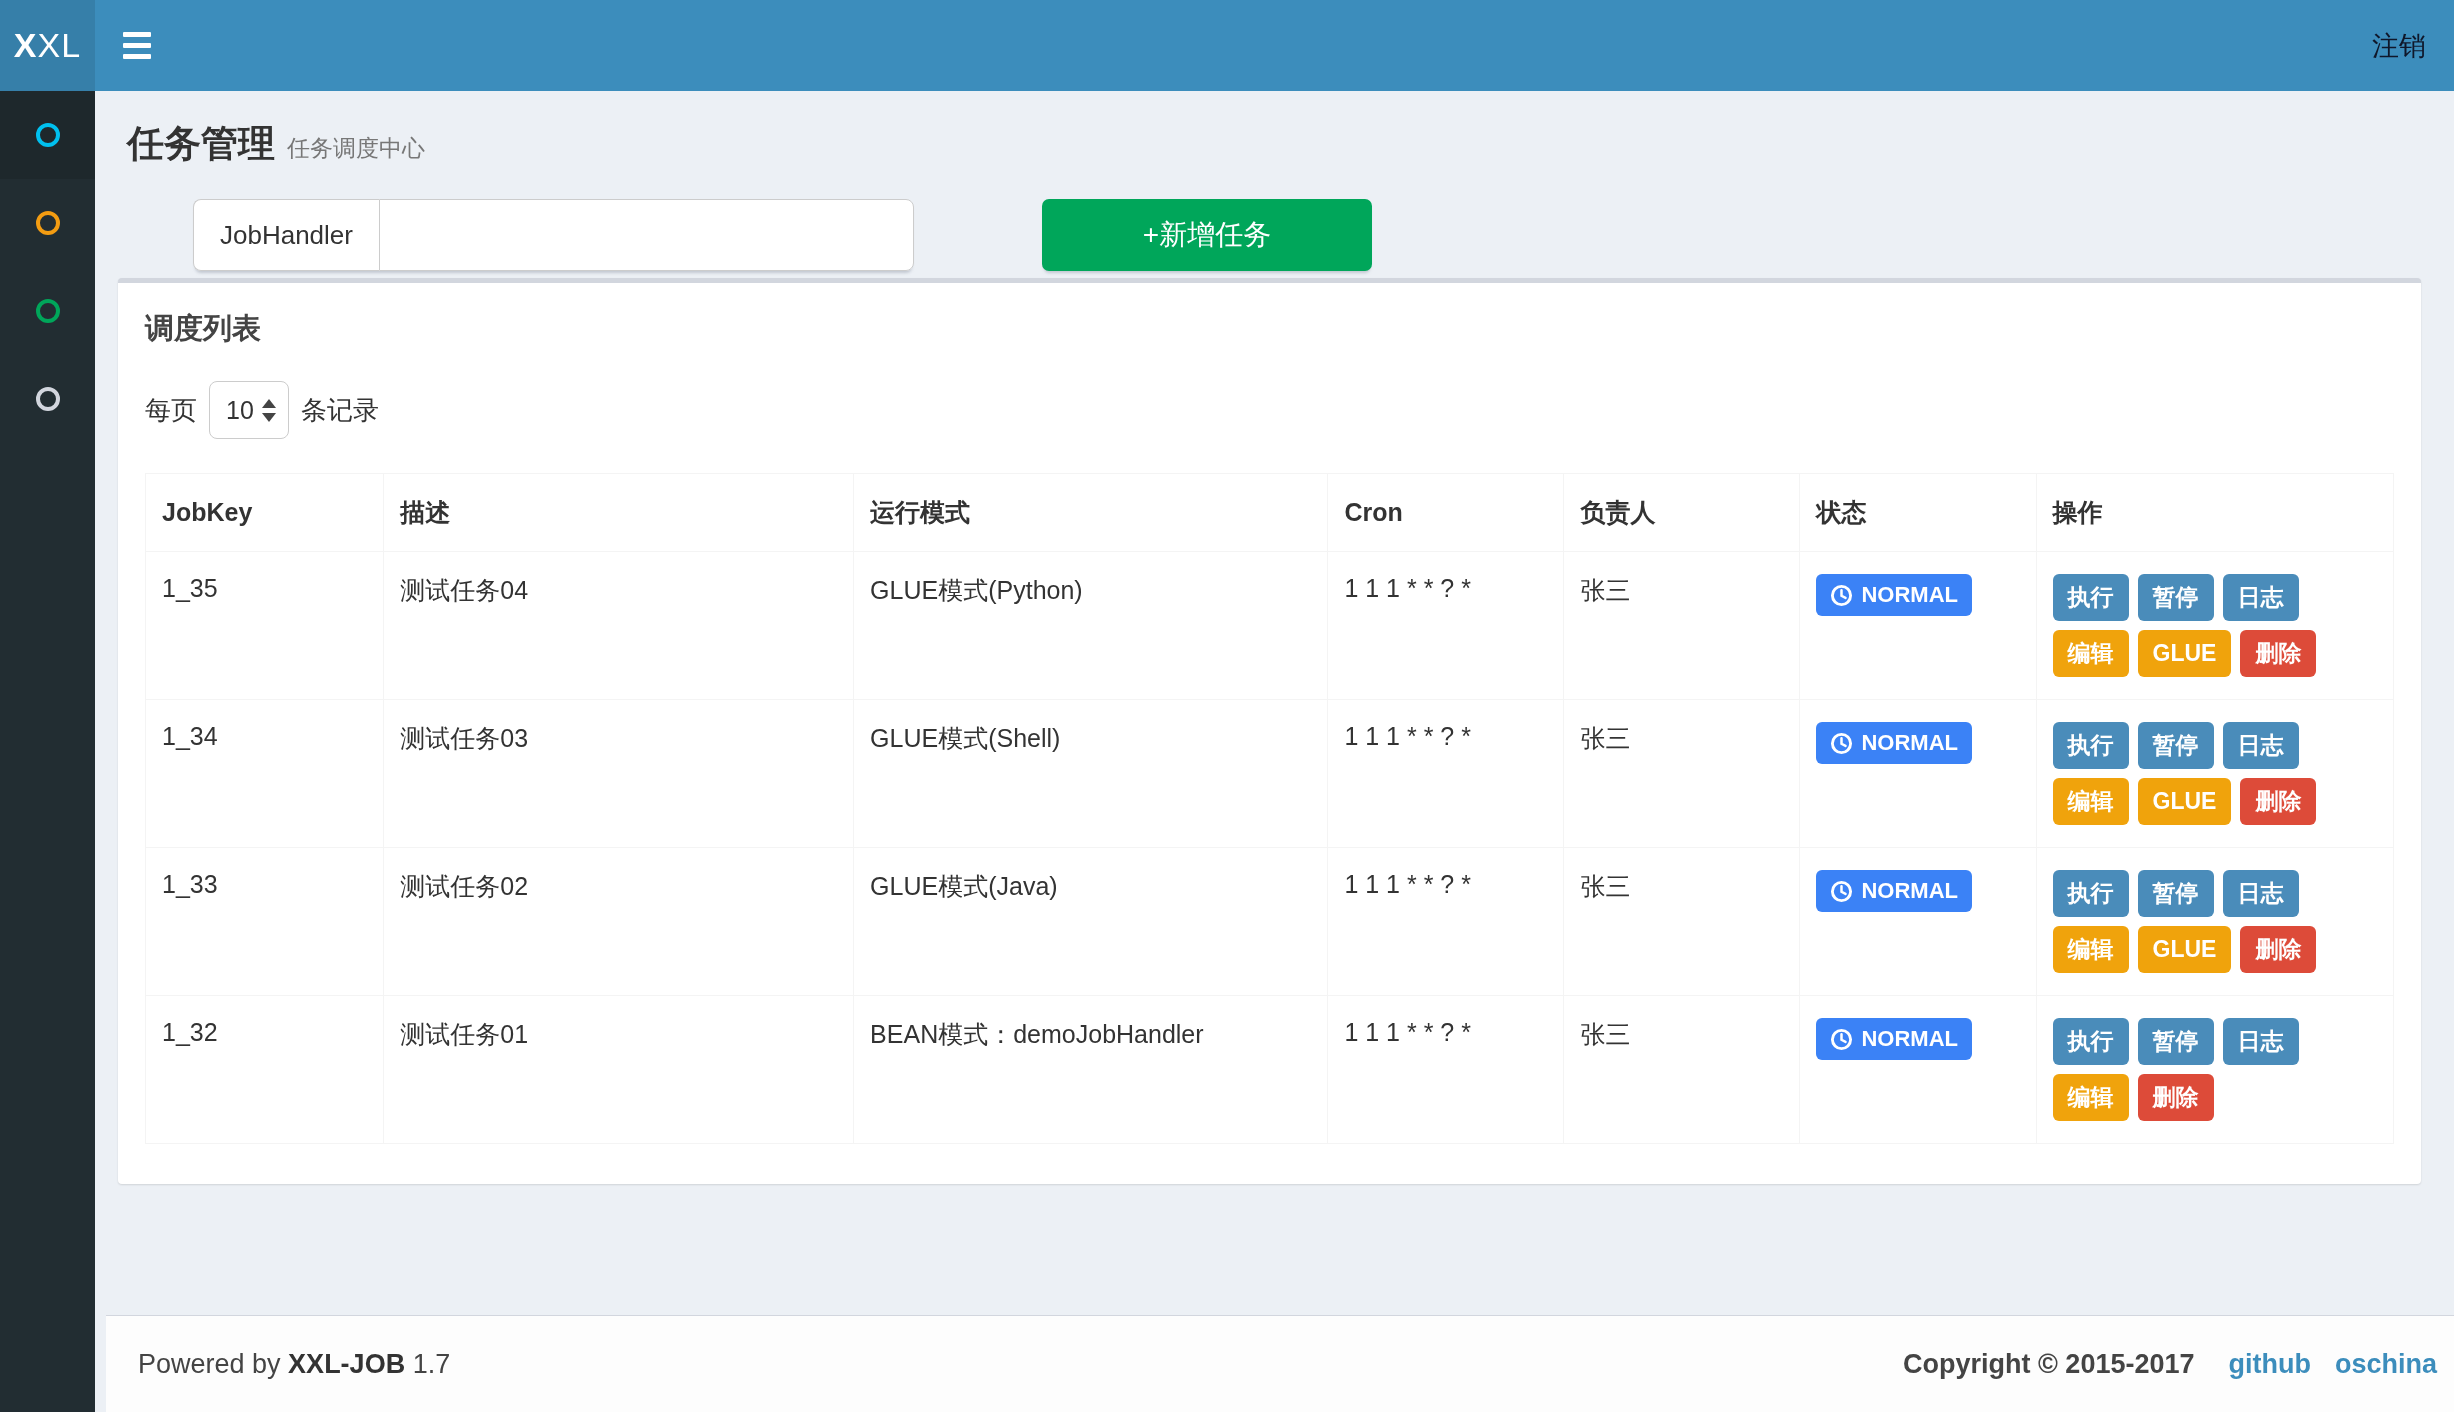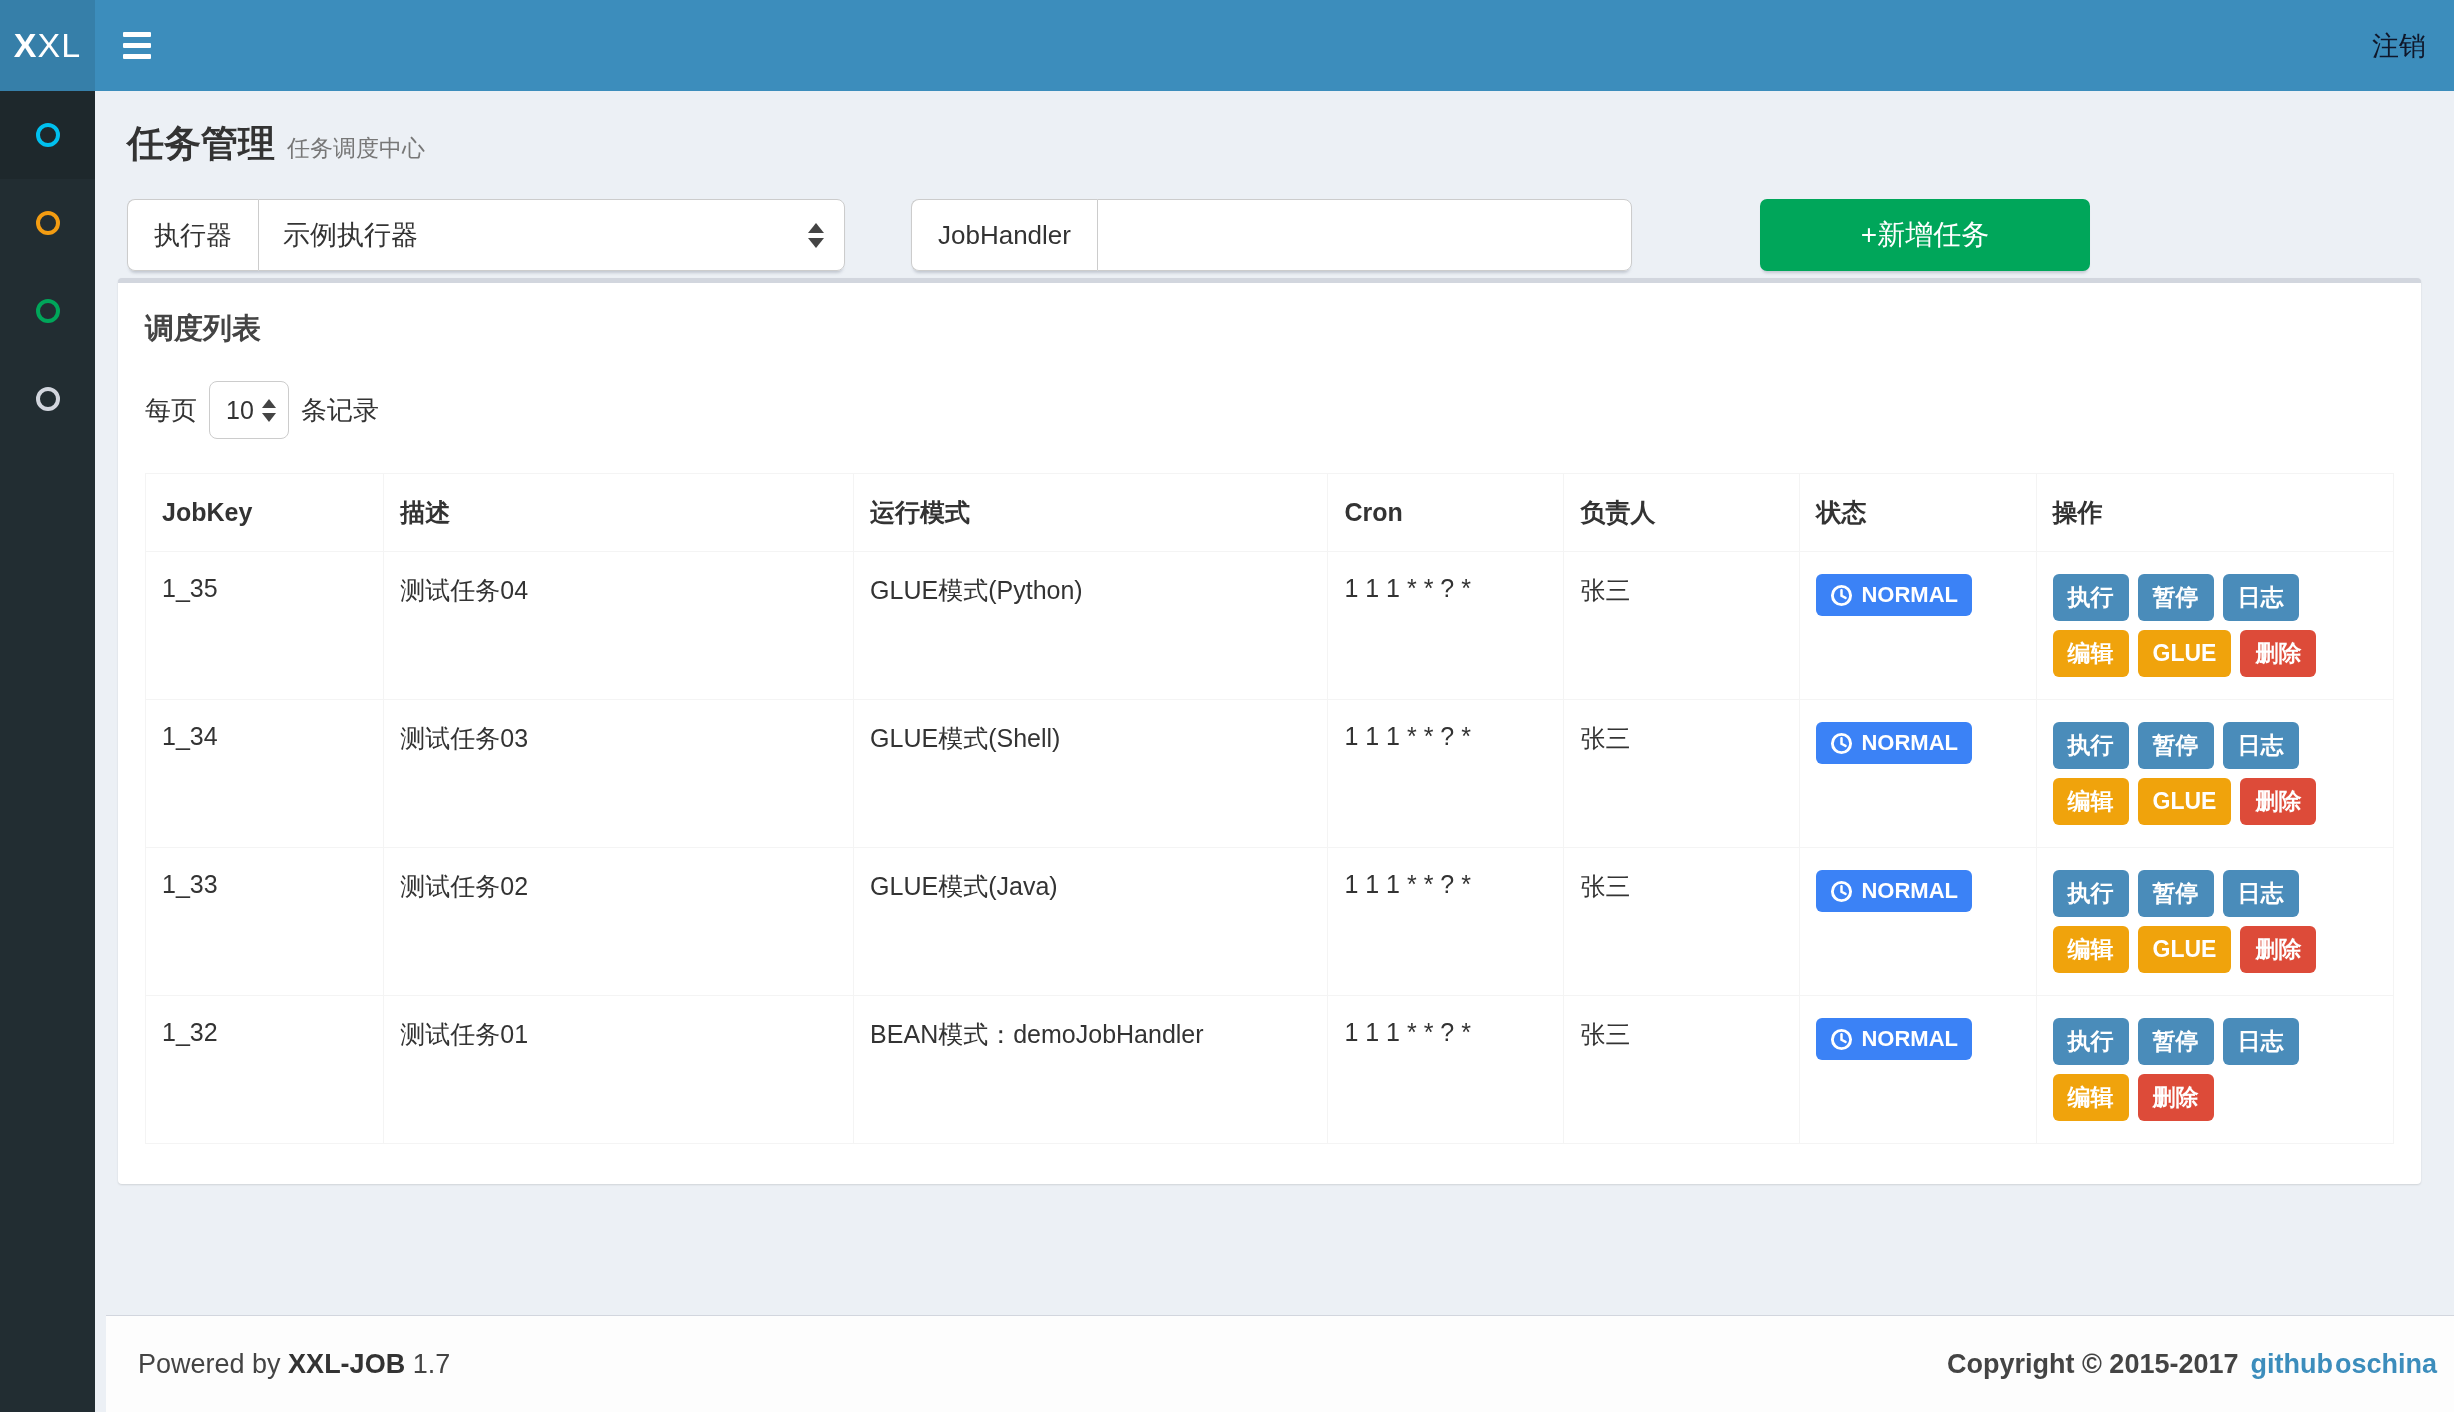--- a/index.html
+++ b/index.html
@@ -100,21 +100,21 @@
   .pg-btn:first-child { border-radius:8px 0 0 8px; }
   .pg-btn:last-child { border-radius:0 8px 8px 0; border-left:none; }
   .pg-btn.current { background:#3c8dbc; border-color:#3c8dbc; color:#fff; min-width:66px;
     padding:0; font-weight:700; cursor:pointer; }
 
   
   .footer { position:absolute; top:1315px; left:106px; width:2359px; height:97px;
     background:#fdfdfd; border-top:1px solid #d2d6de; display:flex; align-items:center;
     justify-content:space-between; padding:0 28px 0 32px; font-size:27px; color:#444; }
   .footer b { color:#333; }
-  .footer-links { display:flex; align-items:center; gap:2px; }
+  .footer-links { display:flex; align-items:center; gap:24px; }
   .footer-link { color:#3c8dbc; font-weight:700; cursor:pointer; text-decoration:none; }
   .copyright { font-weight:700; margin-right:10px; }
 </style>
 </head>
 <body>
 
 <header class="navbar">
   <div class="logo">
       <b>X</b>
       <span>XL</span>
@@ -145,30 +145,20 @@
   </nav>
 
 <main class="content">
 
   <div class="content-header">
     <span class="page-title">任务管理</span>
     <span class="page-subtitle">任务调度中心</span>
   </div>
 
   <div class="filter-row">
-    <div class="input-group">
-      <span class="addon">执行器</span>
-      <div class="select-box sel-executor">
-        <span>示例执行器</span>
-        <span class="arrows">
-            <i class="up"></i>
-            <i class="down"></i>
-          </span>
-      </div>
-    </div>
     <div class="gap66"></div>
     <div class="input-group">
       <span class="addon">JobHandler</span>
       <input class="text-input inp-jobhandler" type="text" value="" style="">
     </div>
     <div class="gap66"></div>
     <div class="gap62"></div>
     <button class="btn-big btn-add">+新增任务</button>
   </div>
 

